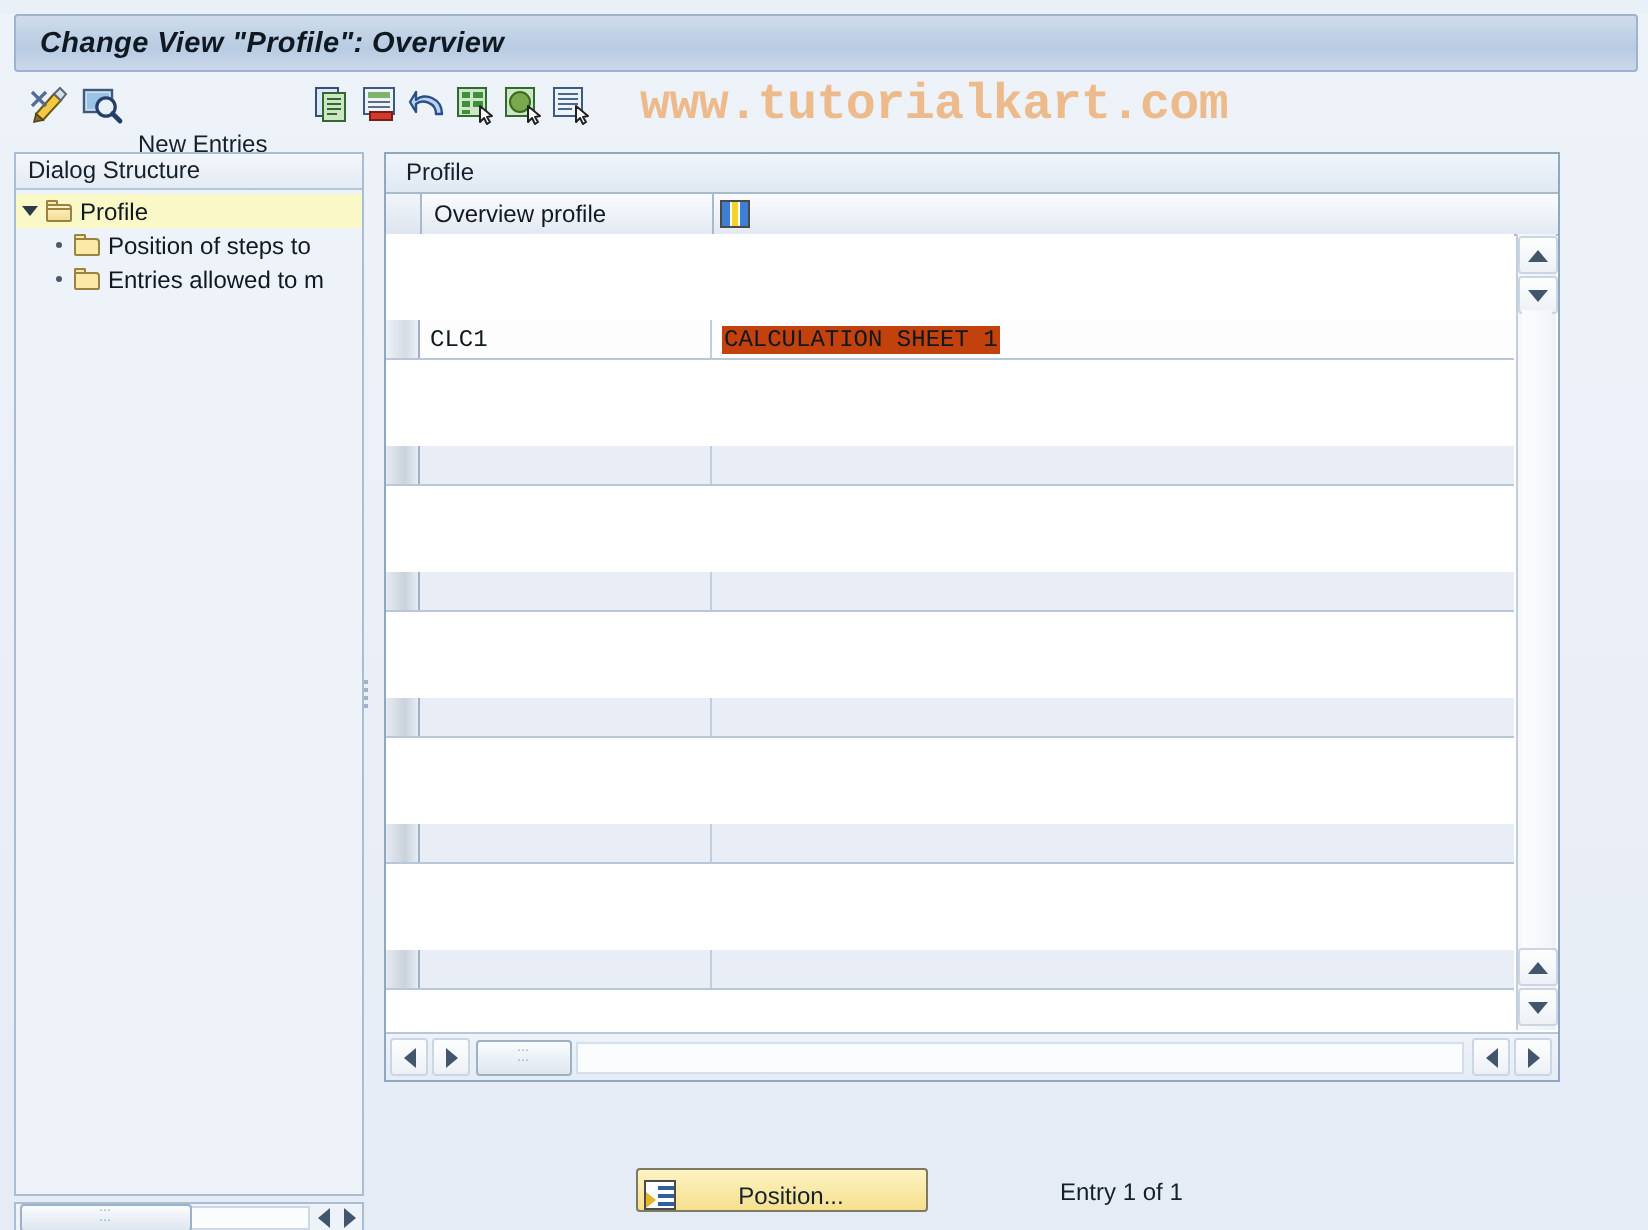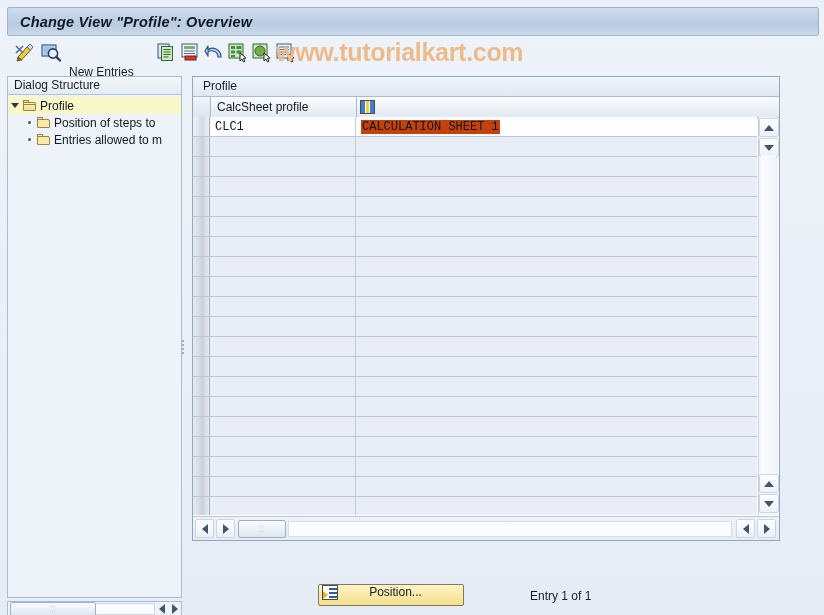--- a/index.html
+++ b/index.html
@@ -26,22 +26,22 @@
   .titlestrip{position:absolute;left:0;top:0;width:824px;height:7px;background:#eaf0f8;}
 
   
   .toolbar{position:absolute;left:7px;top:38px;width:810px;height:30px;}
   .tb-icon{position:absolute;top:3px;width:22px;height:22px;cursor:pointer;}
   .tb-text{
     position:absolute;top:7px;font-size:12px;color:#15202c;cursor:pointer;white-space:nowrap;
   }
   .watermark{
     position:absolute;left:276px;top:38px;
-    font-family:Liberation Sans, sans-serif;font-weight:bold;font-size:25px;
-    color:#edbb8b;letter-spacing:-.3px;white-space:nowrap;pointer-events:none;
+    font-family:Liberation Mono, monospace;font-weight:bold;font-size:25px;
+    color:#edbb8b;letter-spacing:-.3px;white-space:nowrap;pointer-events:none;padding-left:44px;
   }
 
   
   .treepanel{
     position:absolute;left:7px;top:76px;width:175px;height:522px;
     background:#eef3f9;border:1px solid #a9bdd4;box-sizing:border-box;
   }
   .tree-hdr{
     height:17px;line-height:17px;padding-left:6px;font-size:12px;color:#16202b;
     background:linear-gradient(#f4f7fb,#e4ebf4);border-bottom:1px solid #b4c5d9;
@@ -109,21 +109,21 @@
   .ch.c1{width:146px;}
   .ch.c2{flex:1;}
   .cfgicon{width:21px;display:flex;align-items:center;justify-content:center;}
   .cfg{width:15px;height:14px;border:1px solid #4a4a4a;background:#fff;display:flex;box-sizing:border-box;}
   .cfg i{display:block;width:4px;height:100%;margin-right:1px;}
   .cfg i.a{background:#3e7fd4;}
   .cfg i.b{background:#f5d32a;}
   .cfg i.c{background:#3e7fd4;margin-right:0;}
 
   .gridrows{position:absolute;left:0;top:40px;right:22px;bottom:25px;overflow:hidden;background:#fff;}
-  .grow{display:flex;height:20px;border-bottom:1px solid #b9c8d8;box-sizing:border-box;}
+  .grow{display:flex;height:20px;border-bottom:1px solid #b9c8d8;box-sizing:border-box;margin-top:43px;}
   .grow .sel{
     width:17px;border-right:1px solid #9db0c4;box-sizing:border-box;
     background:linear-gradient(90deg,#e6eaf0,#c9d2dd 60%,#e8ecf2);
   }
   .grow .c{
     border-right:1px solid #c3cedc;box-sizing:border-box;padding-left:5px;
     font-family:"Liberation Mono", monospace;font-size:12px;line-height:20px;color:#101820;
     background:#e9eef6;white-space:nowrap;overflow:hidden;
   }
   .grow .c.c1{width:146px;}
@@ -155,21 +155,21 @@
   .hsb .thumb{
     width:46px;height:16px;margin-left:3px;border:1px solid #9db1c6;border-radius:2px;
     background:linear-gradient(#fafcfe,#dde6f0);display:flex;align-items:center;justify-content:center;
   }
   .hsb .fill{flex:1;height:16px;margin:0 2px;background:#fbfcfe;border:1px solid #d5dfea;box-sizing:border-box;}
 
   
   .posbtn{
     position:absolute;left:318px;top:584px;width:146px;height:22px;
     background:linear-gradient(#fdf3c4,#f6e08d);border:1px solid #7d7a62;border-radius:2px;
-    display:flex;align-items:flex-start;cursor:pointer;box-sizing:border-box;
+    display:flex;align-items:flex-end;cursor:pointer;box-sizing:border-box;
   }
   .posbtn .pic{
     width:16px;height:15px;margin-left:3px;border:1px solid #4b4b4b;background:#fff;position:relative;box-sizing:border-box;
   }
   .posbtn .pic i{position:absolute;left:6px;width:8px;height:2px;background:#2f5fa0;}
   .posbtn .pic i:nth-child(1){top:2px;}
   .posbtn .pic i:nth-child(2){top:6px;}
   .posbtn .pic i:nth-child(3){top:10px;}
   .posbtn .pic:after{content:"";position:absolute;left:0;bottom:0;border-left:5px solid #e8b324;border-top:4px solid transparent;border-bottom:4px solid transparent;}
   .posbtn .lbl{flex:1;text-align:center;font-size:12px;color:#14202c;padding-right:10px;}
@@ -308,21 +308,21 @@
     <div class="ar right">
         <i class="gl"></i>
       </div>
   </div>
 
   <div class="gridpanel">
     <div class="grid-title">Profile</div>
 
     <div class="colhdr">
       <div class="selcol"></div>
-      <div class="ch c1">CalcSheet profile</div>
+      <div class="ch c1">Overview profile</div>
       <div class="cfgicon">
         <span class="cfg">
             <i class="a"></i>
             <i class="b"></i>
             <i class="c"></i>
           </span>
       </div>
     </div>
 
     <div class="gridrows">

